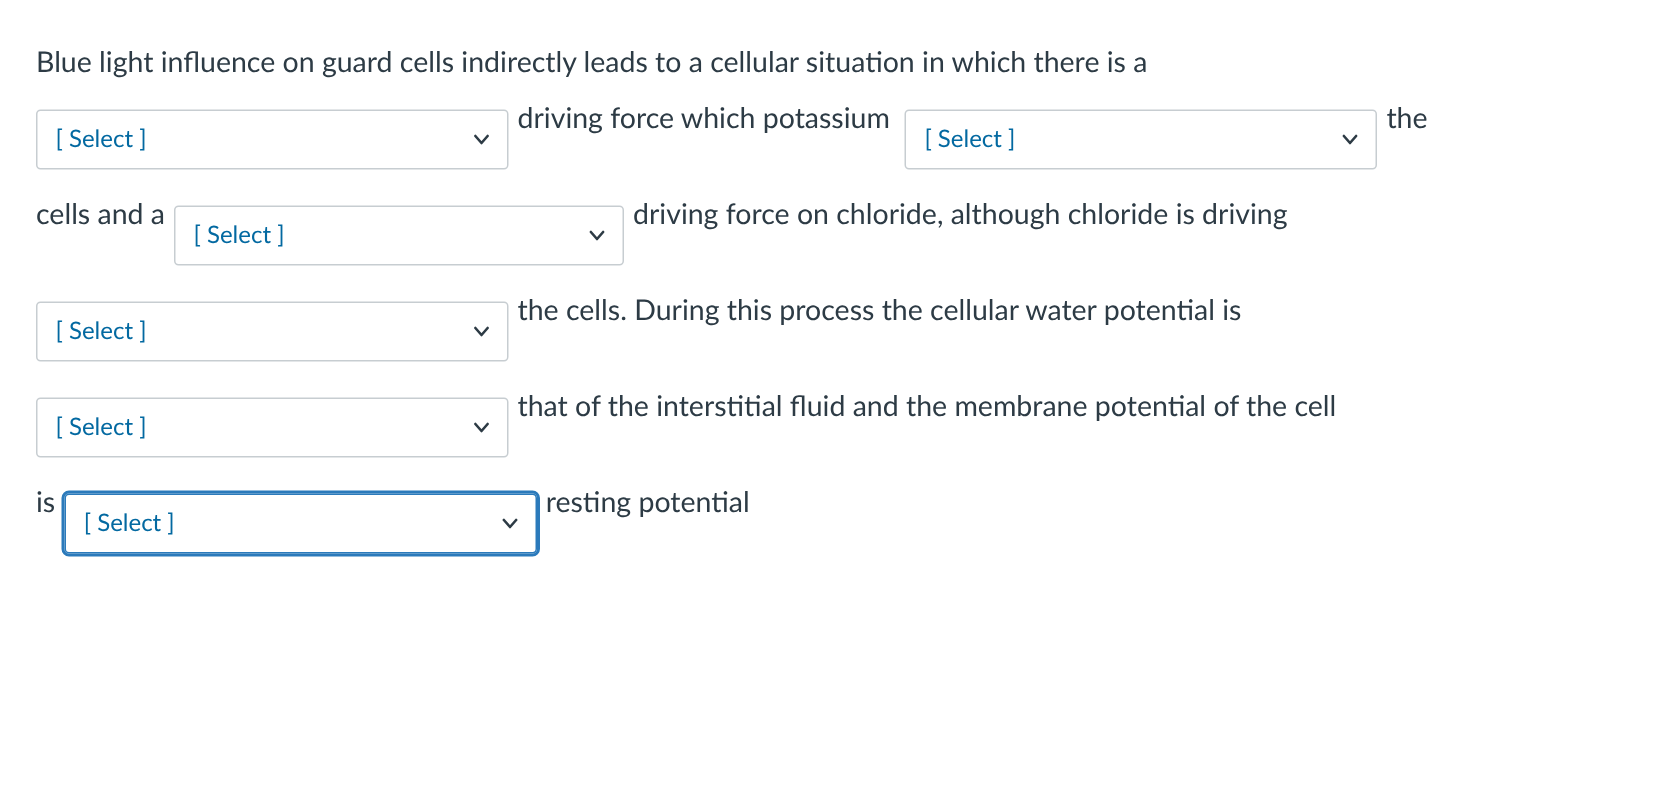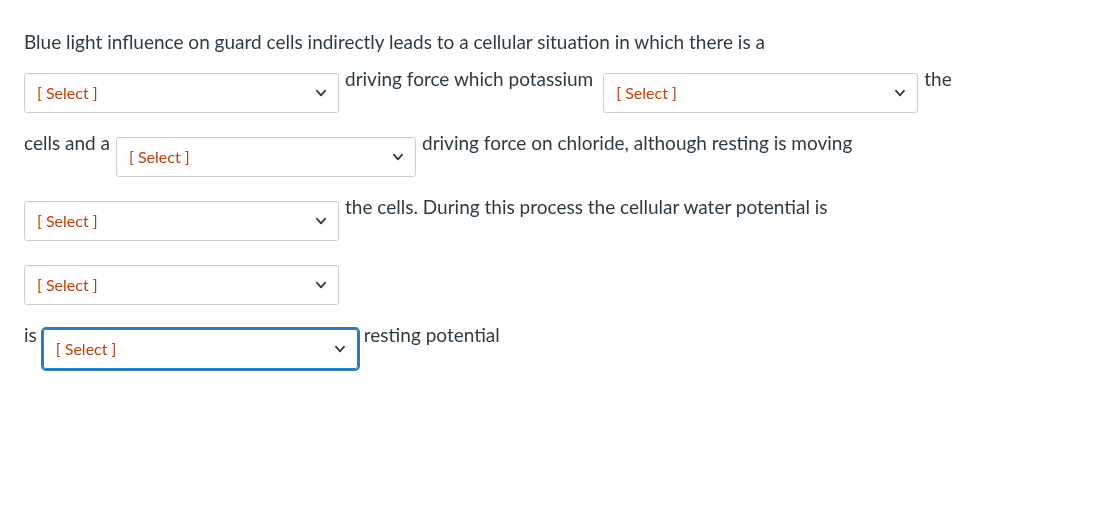--- a/index.html
+++ b/index.html
@@ -18,21 +18,21 @@
     display: inline-flex;
     align-items: center;
     justify-content: space-between;
     min-width: 300px;
     height: 40px;
     padding: 0 10px 0 12px;
     margin: 8px 6px 8px 0;
     border: 1px solid #c7cdd1;
     border-radius: 3px;
     font-size: 16px;
-    color: #c2410c;
+    color: #0369a1;
     background: #fff;
     cursor: pointer;
     vertical-align: middle;
     box-sizing: border-box;
   }
   .select-box.focused {
     outline: 2px solid #2b7abb;
     outline-offset: 0;
     border-color: #2b7abb;
   }
@@ -94,21 +94,21 @@
   <div class="row">
     <span class="text-frag">cells and a</span>
     <span class="select-box" style="min-width:300px">
       <span>[ Select ]</span>
       <span class="chevron">
         <svg viewBox="0 0 24 24">
             <path d="M5 8l7 8 7-8" fill="none" stroke="#2d3b45" stroke-width="3" stroke-linecap="round" stroke-linejoin="round"></path>
           </svg>
       </span>
     </span>
-    <span class="text-frag">driving force on chloride, although resting is moving</span>
+    <span class="text-frag">driving force on chloride, although chloride is driving</span>
   </div>
 
   <div class="row">
     <span class="select-box" style="min-width:315px">
       <span>[ Select ]</span>
       <span class="chevron">
         <svg viewBox="0 0 24 24">
             <path d="M5 8l7 8 7-8" fill="none" stroke="#2d3b45" stroke-width="3" stroke-linecap="round" stroke-linejoin="round"></path>
           </svg>
       </span>
@@ -118,20 +118,21 @@
 
   <div class="row">
     <span class="select-box" style="min-width:315px">
       <span>[ Select ]</span>
       <span class="chevron">
         <svg viewBox="0 0 24 24">
             <path d="M5 8l7 8 7-8" fill="none" stroke="#2d3b45" stroke-width="3" stroke-linecap="round" stroke-linejoin="round"></path>
           </svg>
       </span>
     </span>
+    <span class="text-frag">that of the interstitial fluid and the membrane potential of the cell</span>
   </div>
 
   <div class="row">
     <span class="text-frag">is</span>
     <span class="select-box focused" style="min-width:315px">
       <span>[ Select ]</span>
       <span class="chevron">
         <svg viewBox="0 0 24 24">
             <path d="M5 8l7 8 7-8" fill="none" stroke="#2d3b45" stroke-width="3" stroke-linecap="round" stroke-linejoin="round"></path>
           </svg>

